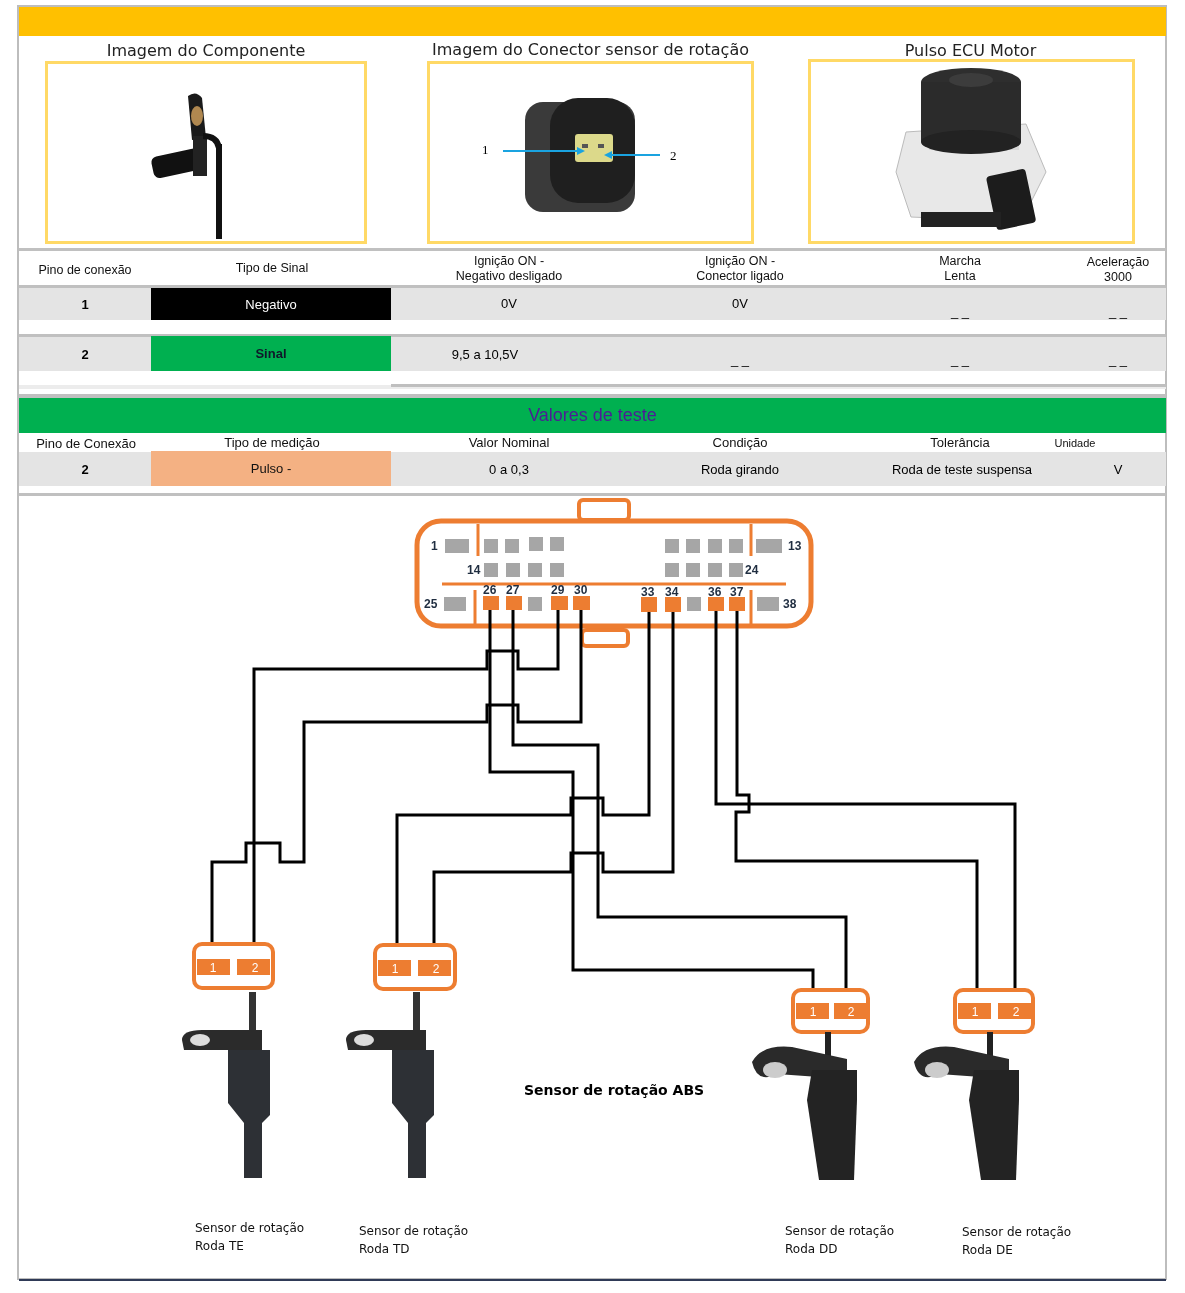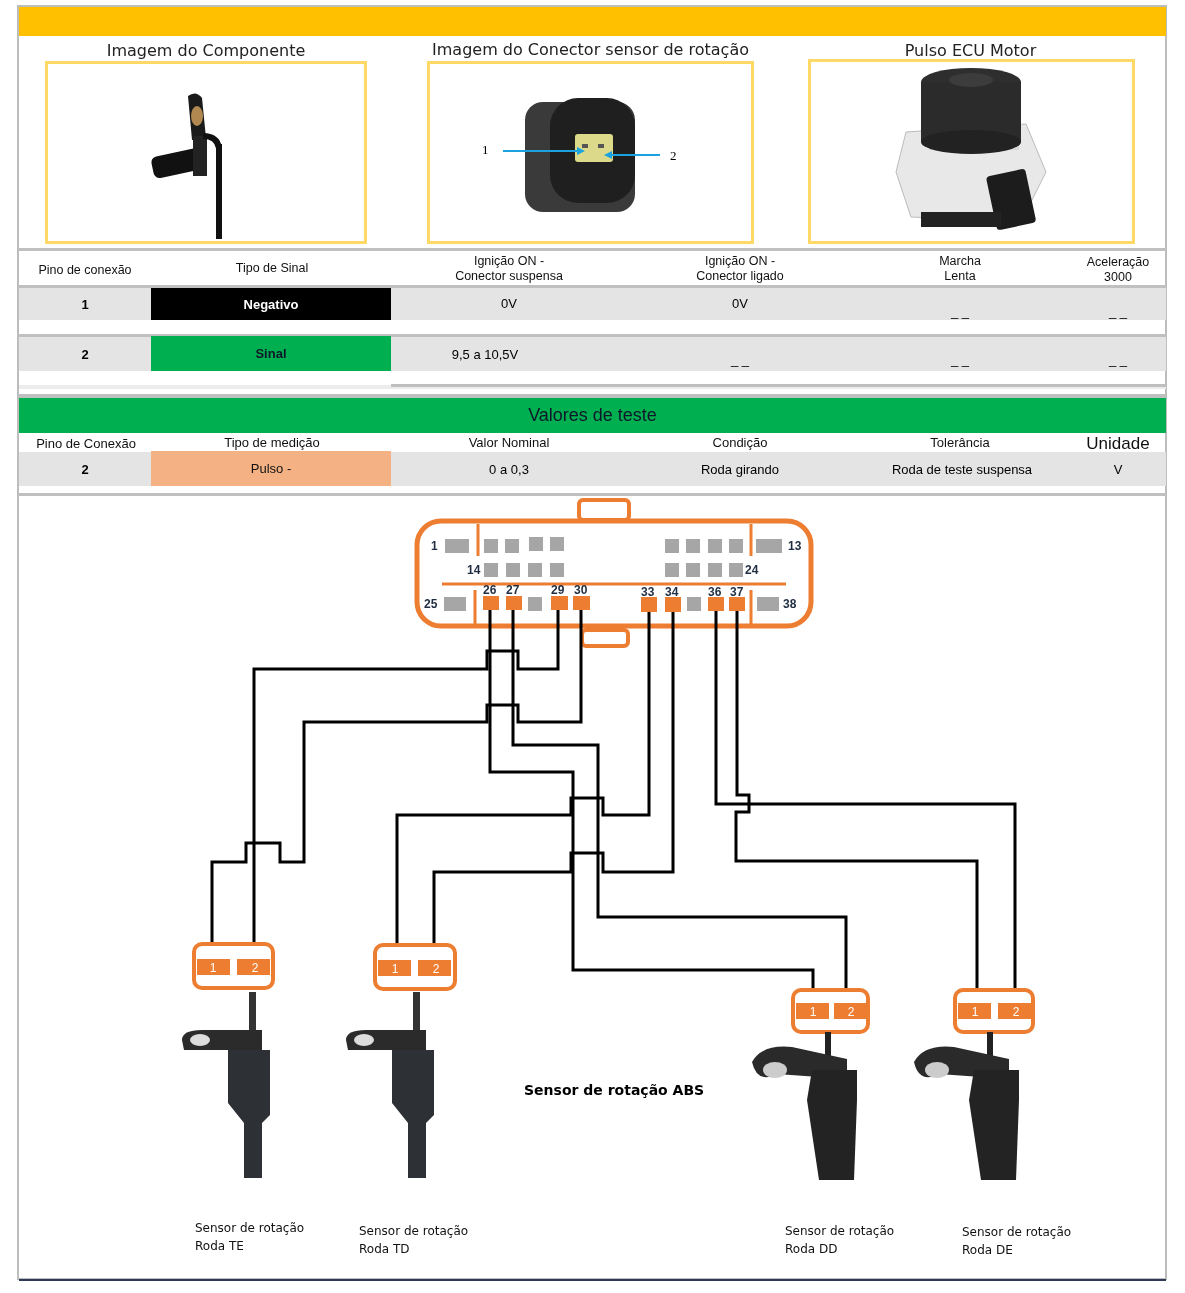--- a/index.html
+++ b/index.html
@@ -6,24 +6,24 @@
   body{width:1185px;height:1293px;position:relative;overflow:hidden;font-family:"Liberation Sans",sans-serif;color:#000;}
   .frame{position:absolute;left:17px;top:5px;width:1150px;height:1275px;border:2px solid #bdbdbd;box-sizing:border-box;}
   .header-bar{position:absolute;left:19px;top:7px;width:1147px;height:29px;background:#ffc000;}
   .imgcap{position:absolute;font-family:"DejaVu Sans",sans-serif;font-size:16px;color:#222;text-align:center;}
   .imgbox{position:absolute;border:3px solid #ffd966;box-sizing:border-box;background:#fff;}
   .sep{position:absolute;left:19px;width:1147px;height:3px;background:#c0c0c0;}
   .th{position:absolute;font-size:12.5px;text-align:center;line-height:15px;color:#111;}
   .rowbg{position:absolute;background:#e4e4e4;}
   .cell{position:absolute;font-size:13px;text-align:center;display:flex;align-items:center;justify-content:center;}
   .pin{font-weight:bold;}
-  .neg{background:#000;color:#fff;font-weight:bold;}
+  .neg{background:#000;color:#fff;font-weight:normal;}
   .sig{background:#00b050;color:#0f172a;font-weight:bold;}
   .pulse{background:#f4b183;color:#111;}
-  .green-bar{position:absolute;left:19px;top:398px;width:1147px;height:35px;background:#00b050;color:#0f172a;font-size:18px;display:flex;align-items:center;justify-content:center;}
+  .green-bar{position:absolute;left:19px;top:398px;width:1147px;height:35px;background:#00b050;color:#4c1d95;font-size:18px;display:flex;align-items:center;justify-content:center;}
   .diagram{position:absolute;left:0;top:0;}
   .sensor-label{position:absolute;font-family:"DejaVu Sans",sans-serif;font-size:12px;line-height:18px;color:#111;}
   .abs-title{position:absolute;left:524px;top:1082px;font-family:"DejaVu Sans",sans-serif;font-size:14px;font-weight:bold;}
   .bottom-line{position:absolute;left:19px;top:1279px;width:1147px;height:2px;background:#2f3a57;}
 </style>
 </head>
 <body>
 
 <div class="frame"></div>
 <div class="header-bar"></div>
@@ -71,21 +71,21 @@
     <rect x="110" y="150" width="80" height="15" fill="#222"></rect>
   </svg>
 </div>
 
 <div class="sep" style="top:248px;"></div>
 
 <div class="th" style="left:25px;top:263px;width:120px;">Pino de conexão</div>
 <div class="th" style="left:152px;top:261px;width:240px;">Tipo de Sinal</div>
 <div class="th" style="left:400px;top:254px;width:218px;">
   <div>Ignição ON -</div>
-  <div>Conector suspensa</div>
+  <div>Negativo desligado</div>
 </div>
 <div class="th" style="left:640px;top:254px;width:200px;">
   <div>Ignição ON -</div>
   <div>Conector ligado</div>
 </div>
 <div class="th" style="left:900px;top:254px;width:120px;">
   <div>Marcha</div>
   <div>Lenta</div>
 </div>
 <div class="th" style="left:1068px;top:255px;width:100px;">
@@ -116,21 +116,21 @@
 <div style="position:absolute;left:19px;top:385px;width:1147px;height:4px;background:#ececec;"></div>
 <div style="position:absolute;left:391px;top:384px;width:775px;height:3px;background:#bfbfbf;"></div>
 <div class="sep" style="top:394px;height:4px;"></div>
 
 <div class="green-bar">Valores de teste</div>
 <div class="th" style="left:22px;top:436px;width:128px;font-size:13px;">Pino de Conexão</div>
 <div class="th" style="left:152px;top:435px;width:240px;font-size:13px;">Tipo de medição</div>
 <div class="th" style="left:400px;top:435px;width:218px;font-size:13px;">Valor Nominal</div>
 <div class="th" style="left:640px;top:435px;width:200px;font-size:13px;">Condição</div>
 <div class="th" style="left:870px;top:435px;width:180px;font-size:13px;">Tolerância</div>
-<div class="th" style="left:1078px;top:436px;width:80px;font-size:17px;">Unidade</div>
+<div class="th" style="left:1035px;top:436px;width:80px;font-size:11px;">Unidade</div>
 
 <div class="rowbg" style="left:19px;top:452px;width:1147px;height:34px;"></div>
 <div class="cell pin" style="left:25px;top:452px;width:120px;height:34px;">2</div>
 <div class="cell pulse" style="left:151px;top:451px;width:240px;height:35px;">Pulso -</div>
 <div class="cell" style="left:400px;top:452px;width:218px;height:34px;">0 a 0,3</div>
 <div class="cell" style="left:640px;top:452px;width:200px;height:34px;">Roda girando</div>
 <div class="cell" style="left:862px;top:452px;width:200px;height:34px;">Roda de teste suspensa</div>
 <div class="cell" style="left:1078px;top:452px;width:80px;height:34px;">V</div>
 
 <div class="sep" style="top:493px;"></div>

